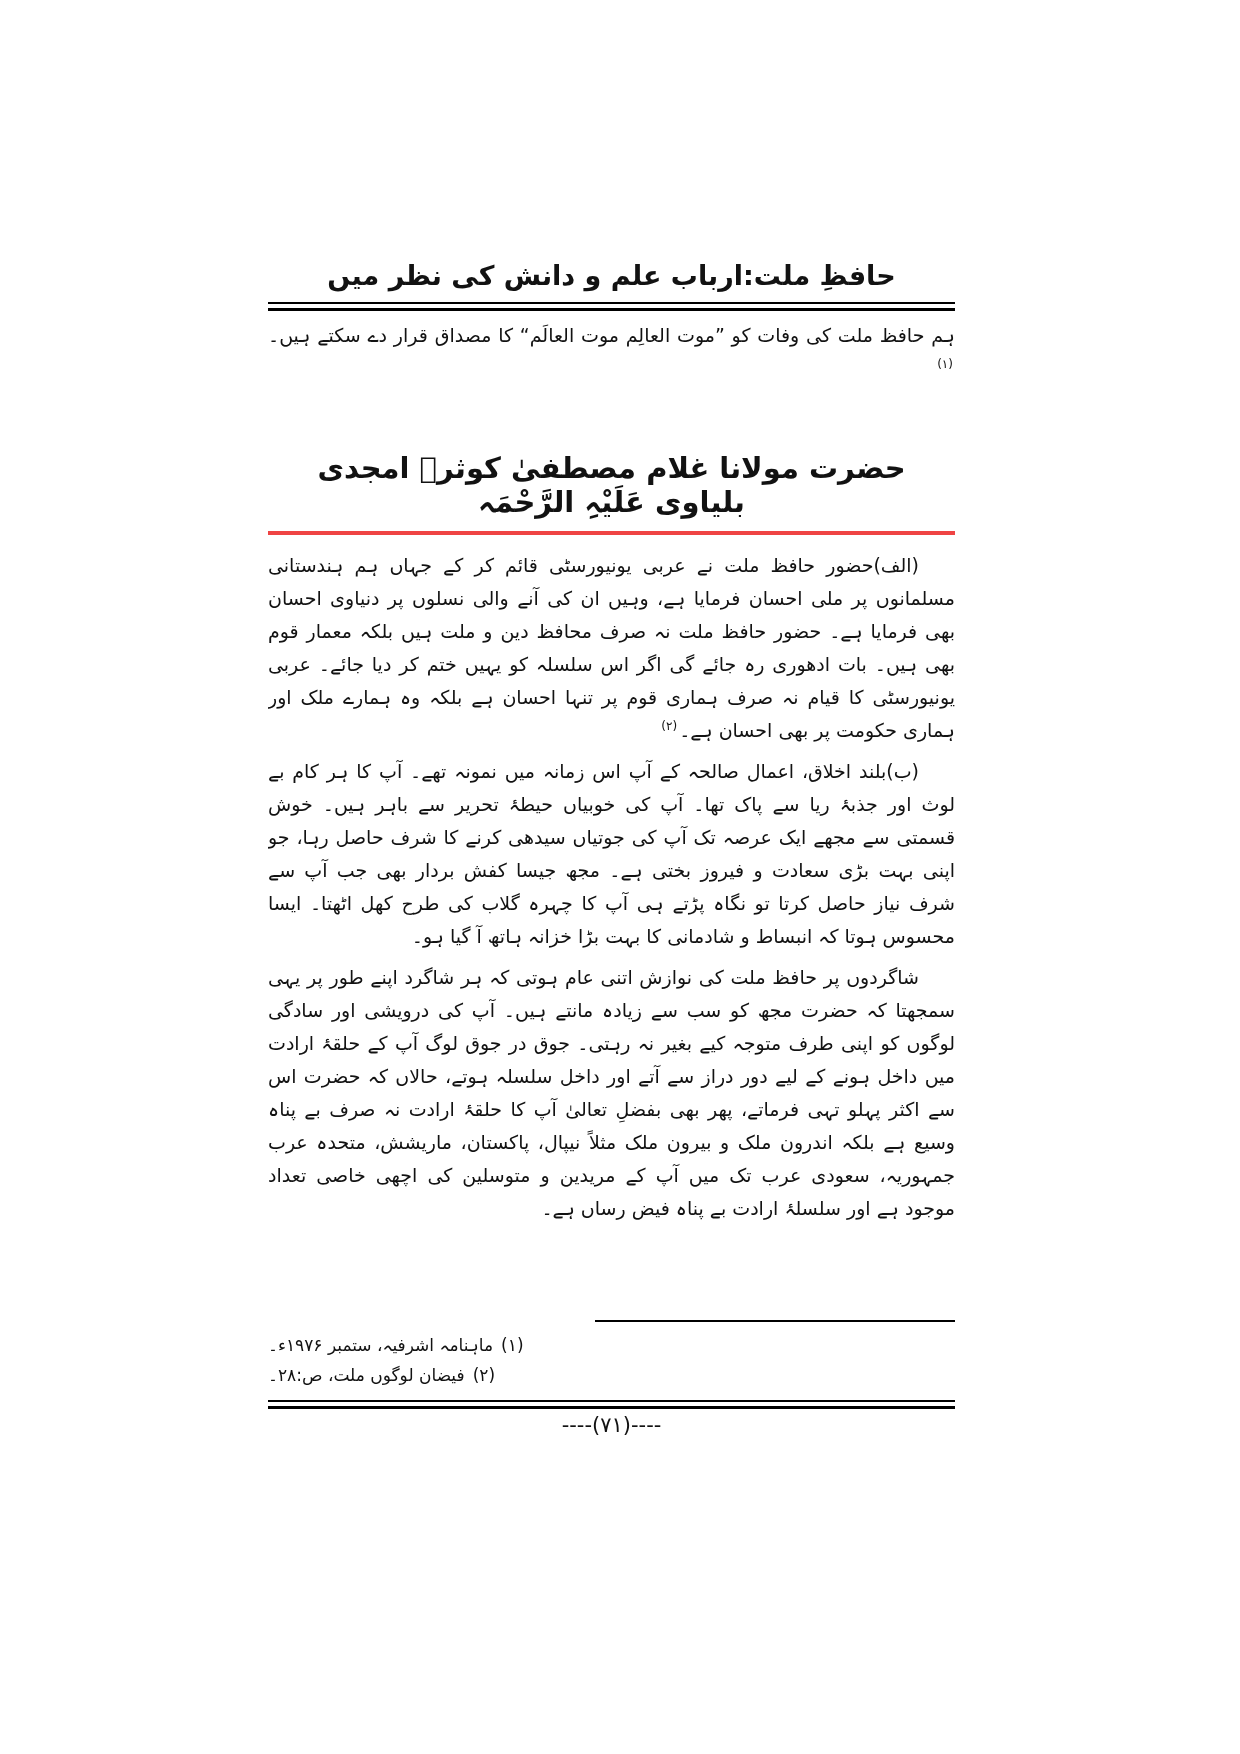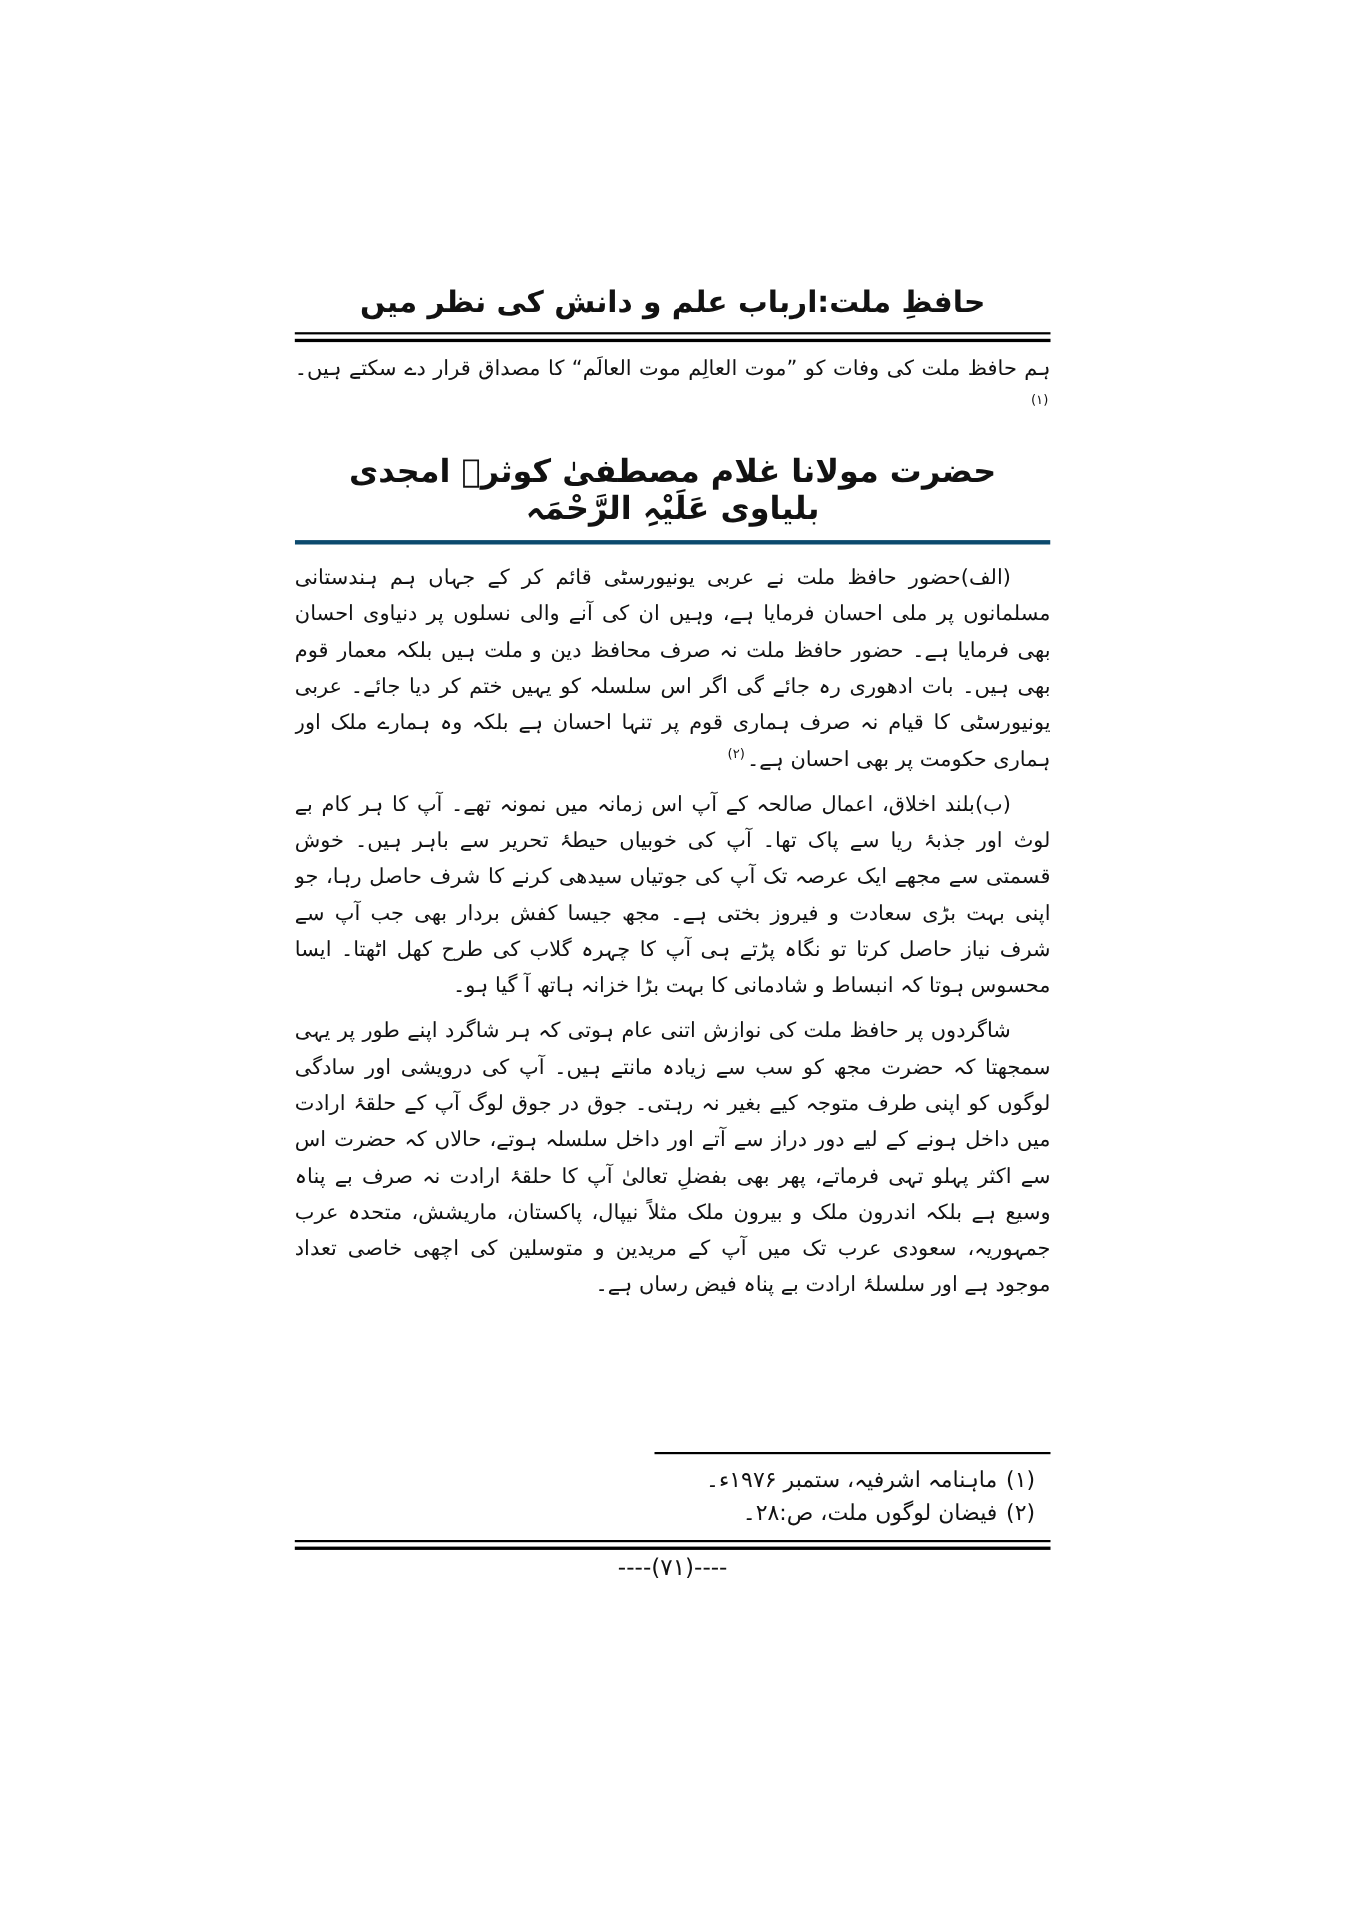--- a/index.html
+++ b/index.html
@@ -37,22 +37,23 @@
     text-align:justify;
   }
   .section-heading{
     margin:26px 0 14px 0;
     text-align:center;
     font-size:29px;
     font-weight:bold;
   }
   .section-heading .heading-text{
     display:inline-block;
-    border-bottom:4px solid #0c4a6e;
+    border-bottom:4px solid #ef4444;
     padding:0 10px 12px 10px;
+    margin-top:40px;
   }
   .para{
     margin:8px 0 0 0;
     font-size:19px;
     line-height:33px;
     text-align:justify;
     text-indent:36px;
   }
   .para.no-indent{text-indent:0;}
   .fnref{
@@ -65,23 +66,23 @@
   .footer-area{
     position:absolute;
     top:1320px;right:285px;left:268px;
   }
   .fn-sep{
     width:360px;
     border-top:2px solid #000;
     margin-bottom:8px;
   }
   .footnote{
-    font-size:20px;
+    font-size:17px;
     line-height:30px;
-    text-align:right;
+    text-align:left;
     padding-right:14px;
   }
   .footnote .fn-marker{padding-left:8px;}
   .double-rule.bottom{margin-top:10px;}
   .page-number{
     margin-top:4px;
     text-align:center;
     font-size:21px;
     letter-spacing:2px;
   }

